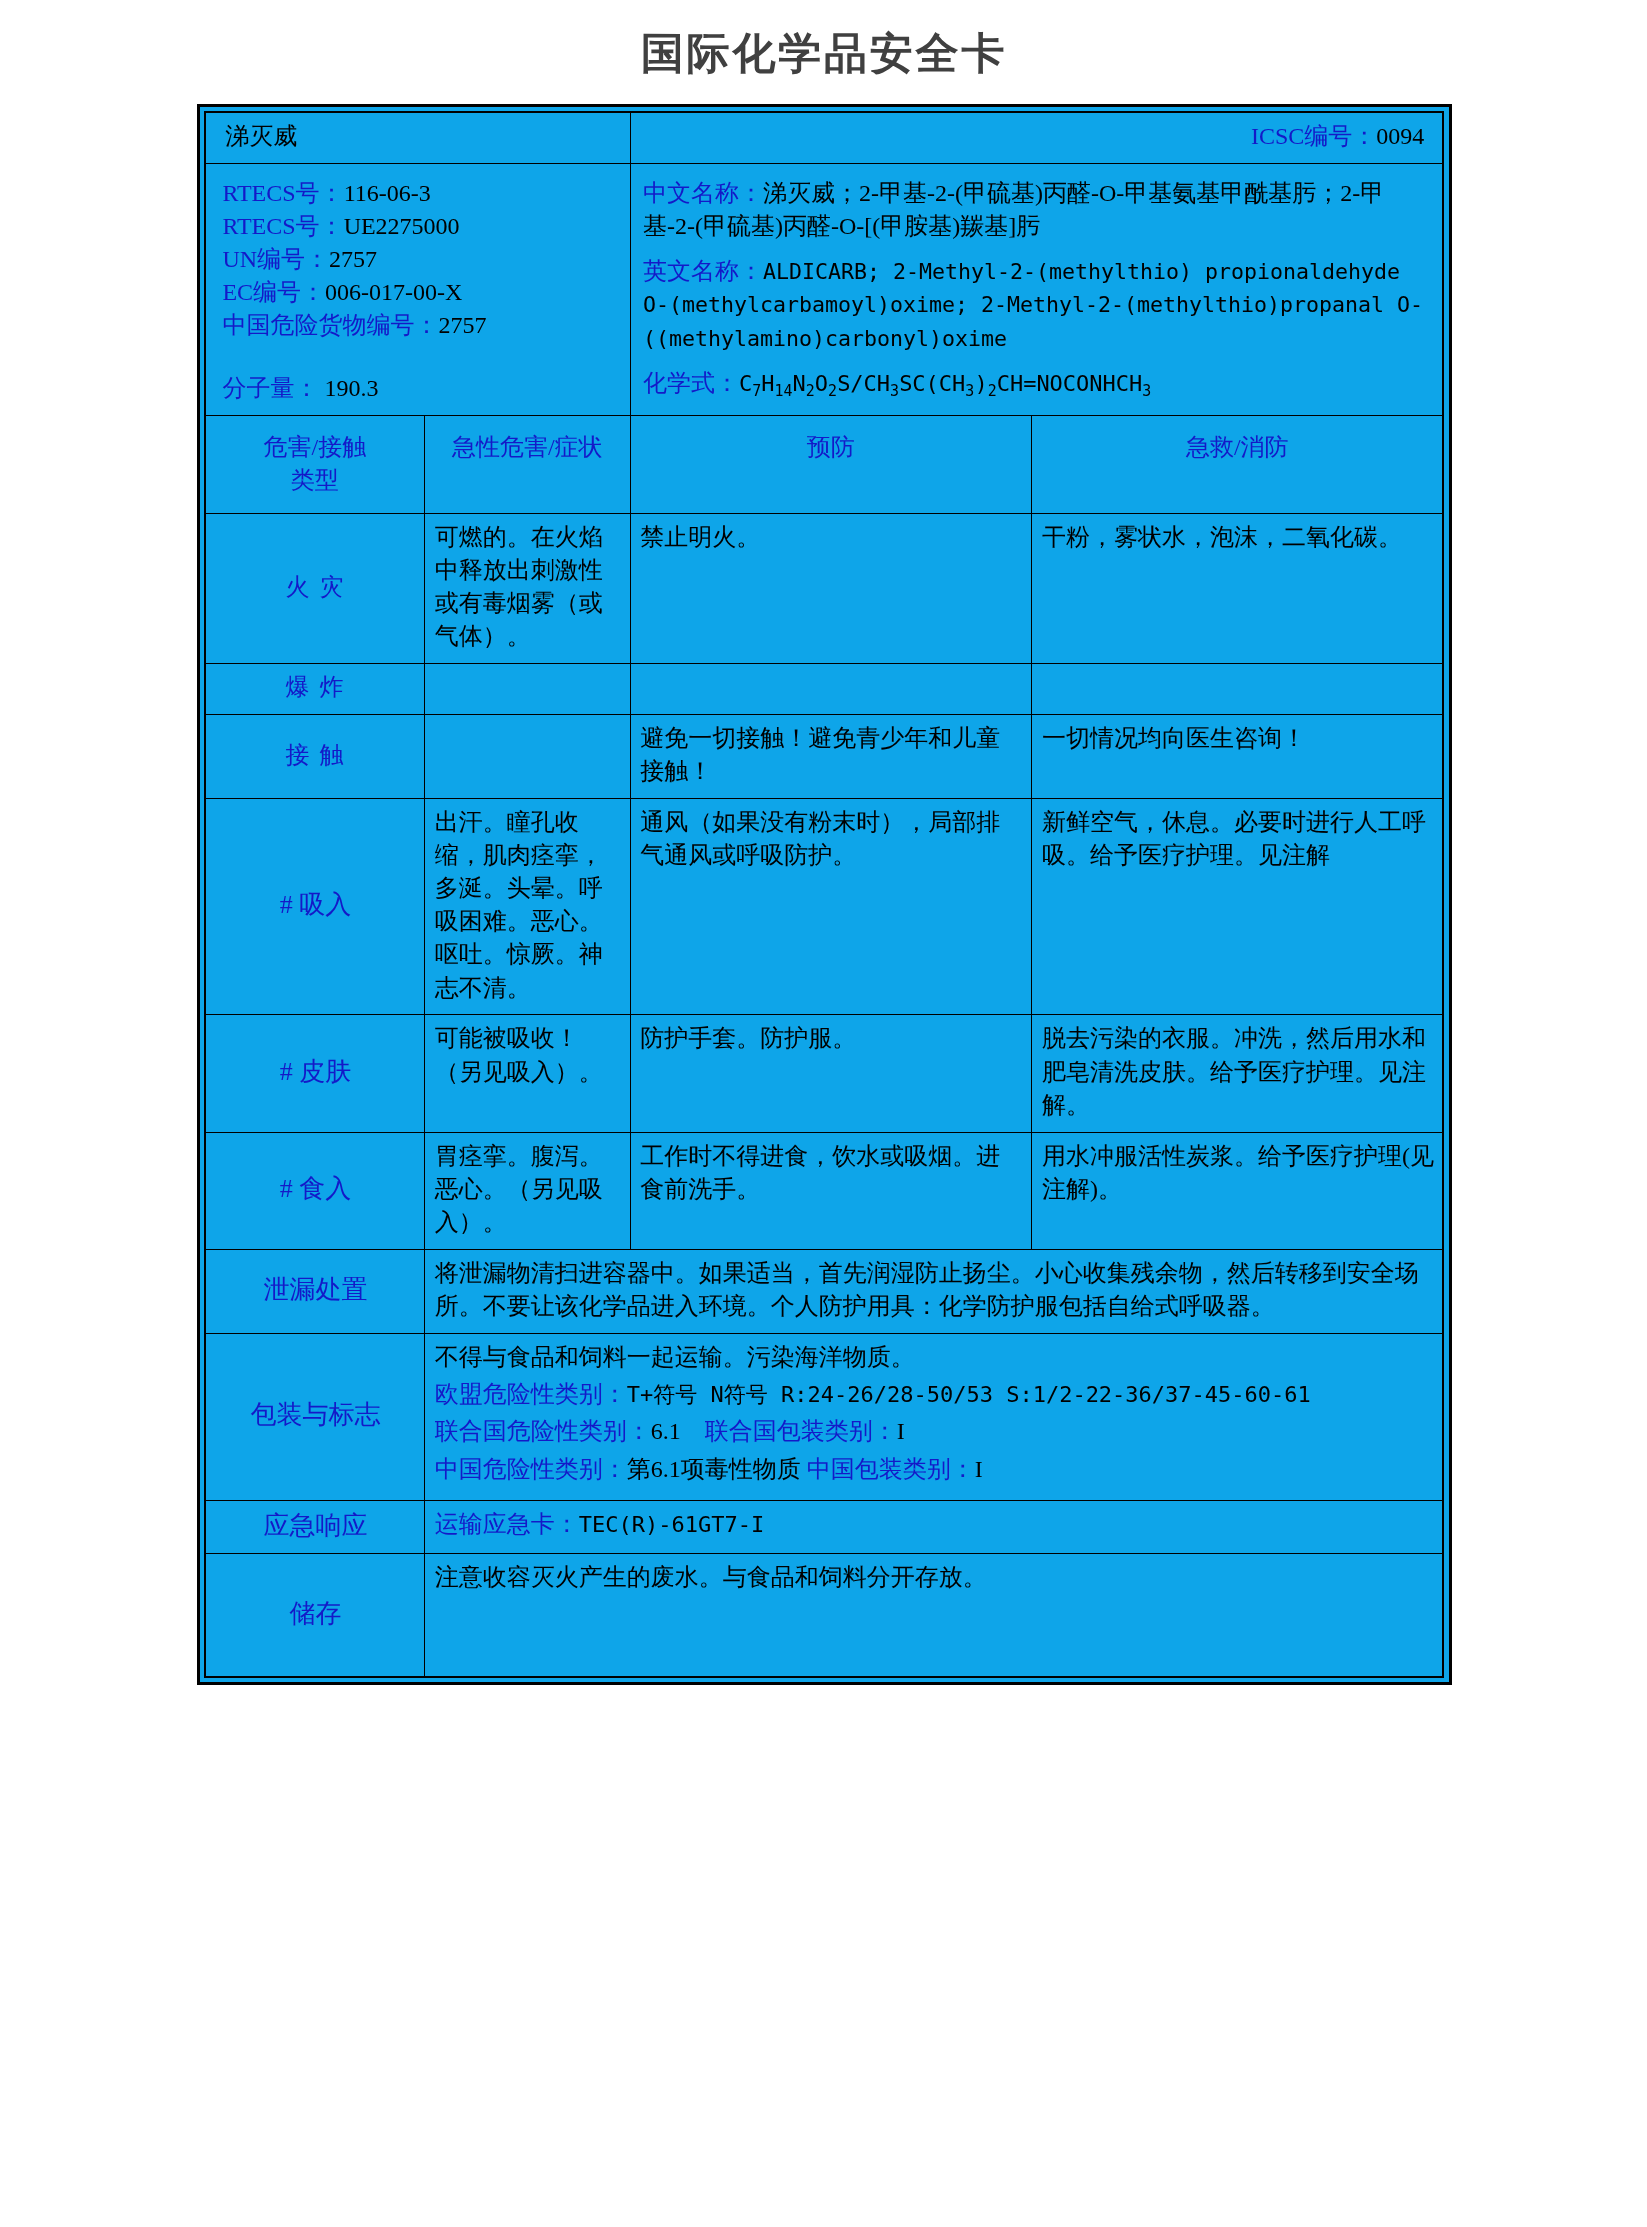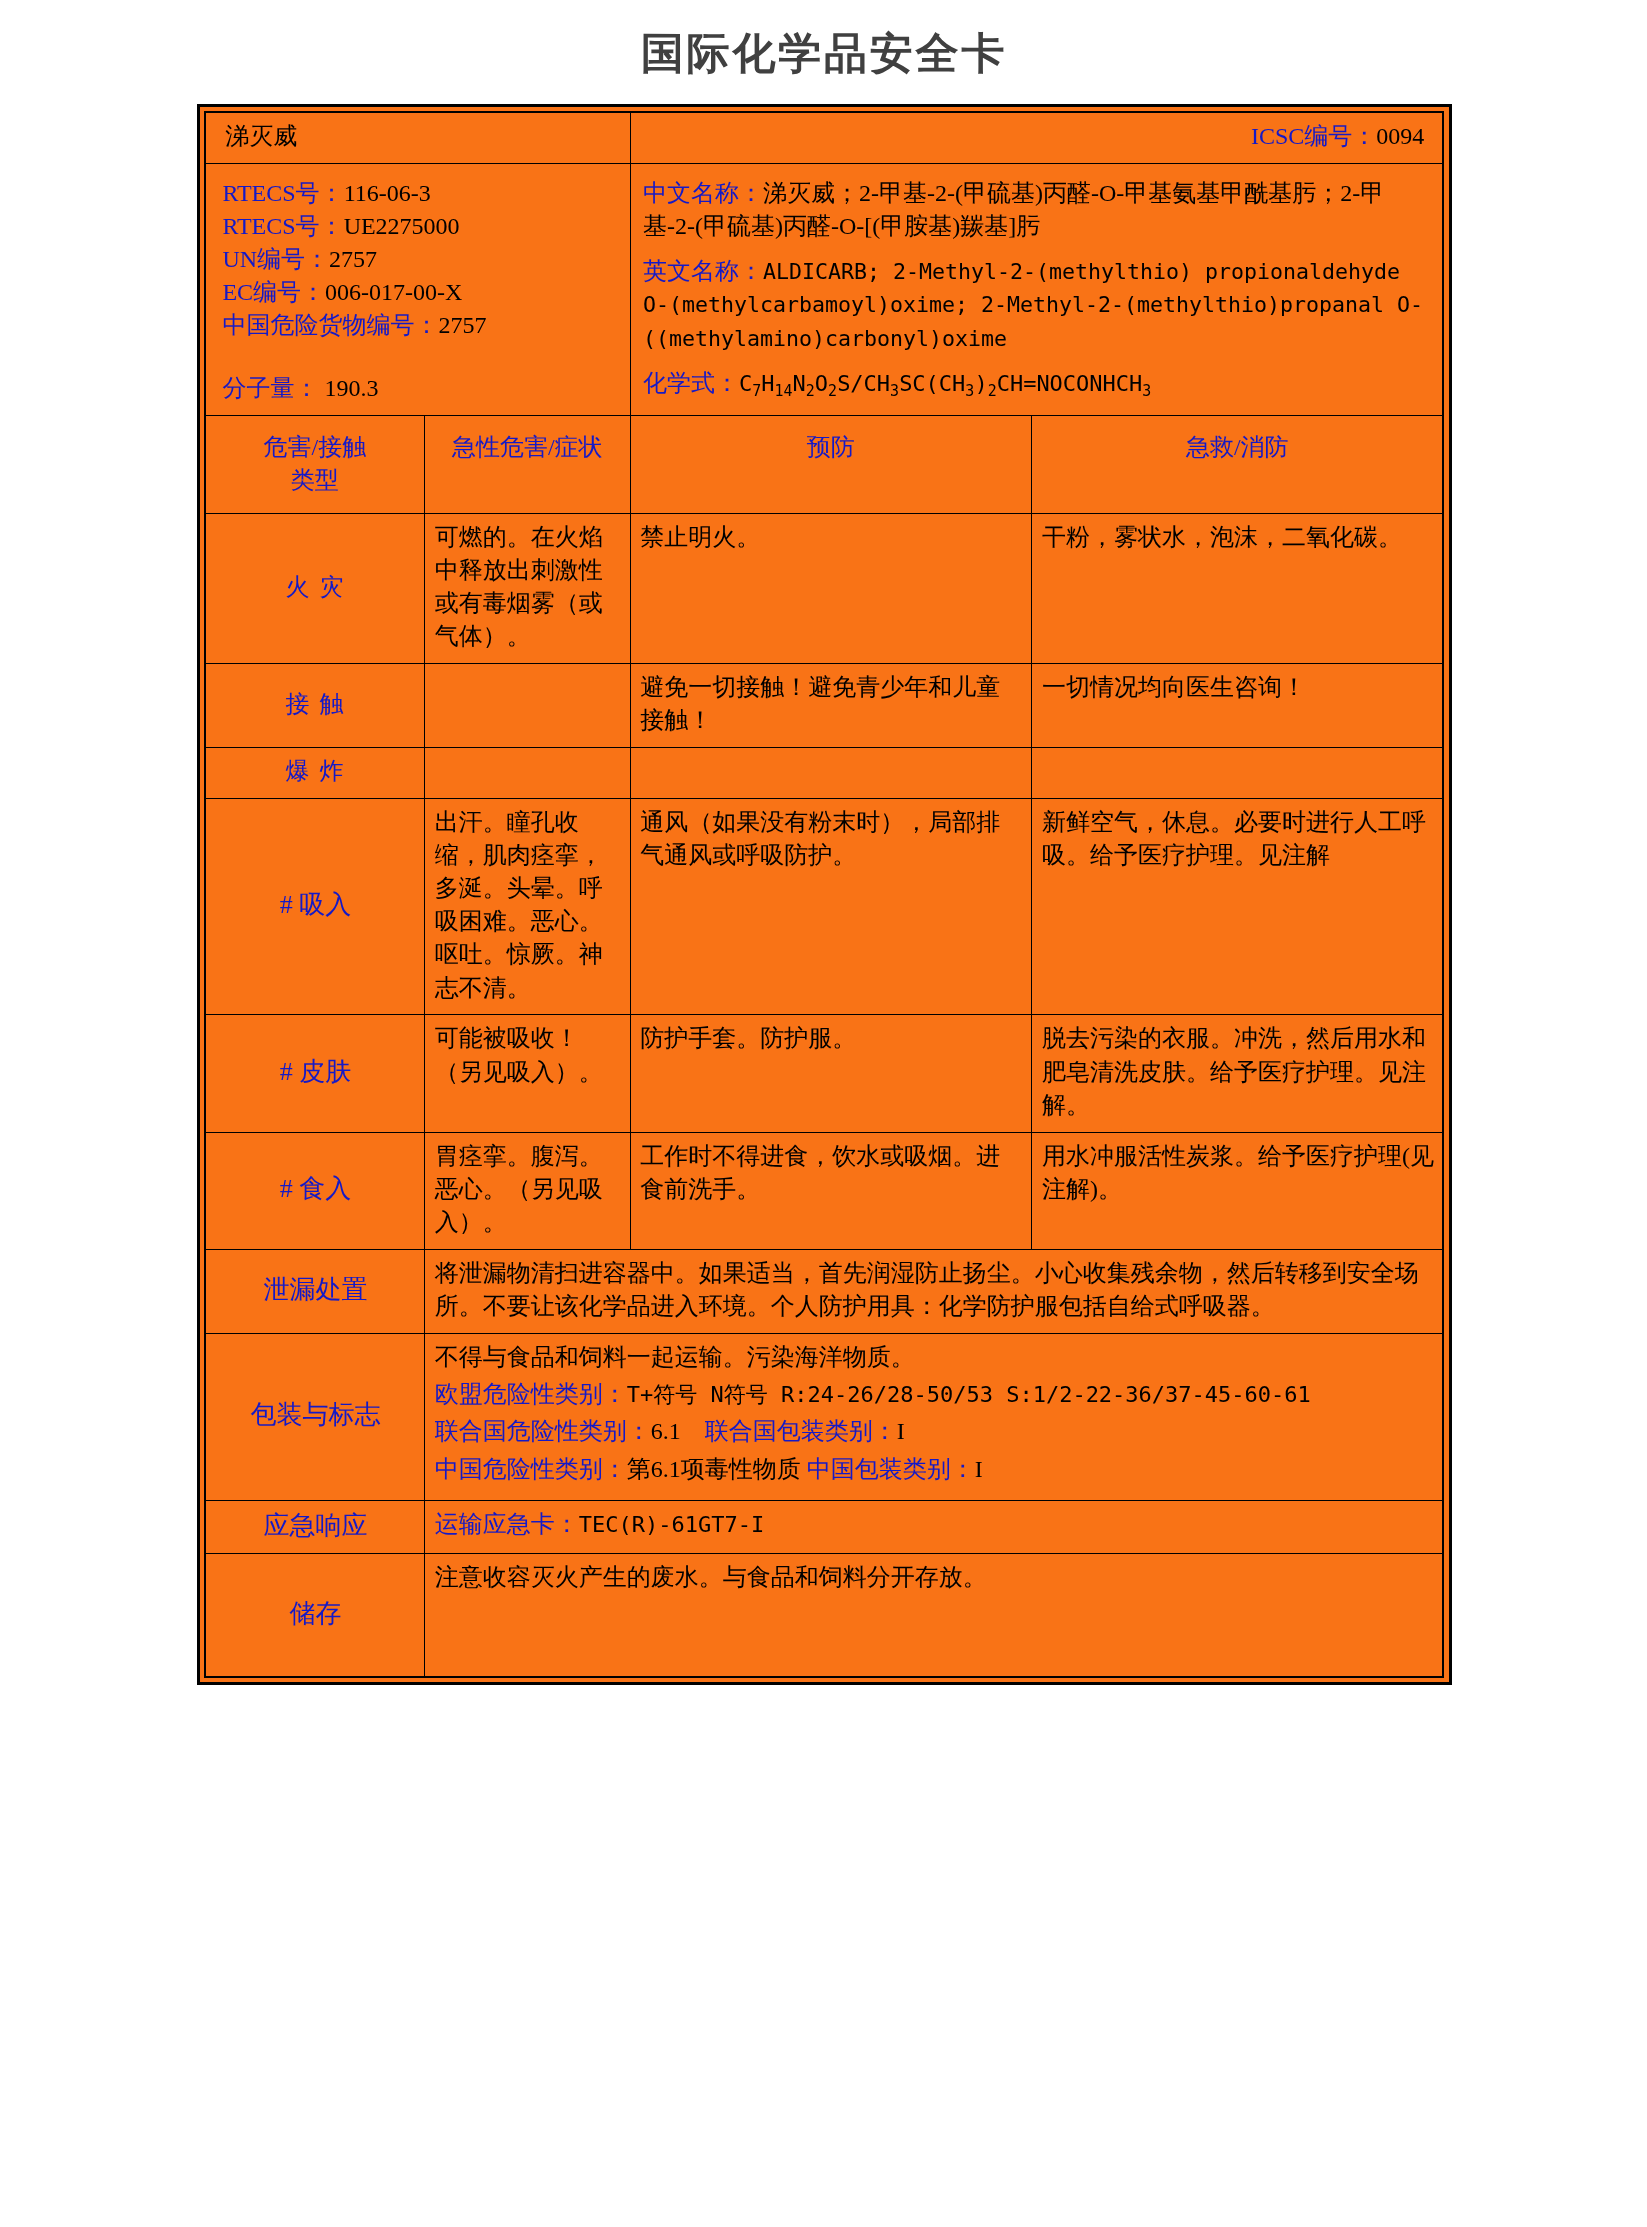--- a/index.html
+++ b/index.html
@@ -24,21 +24,21 @@
     font-weight: bold;
     font-size: 43px;
     letter-spacing: 2.8px;
     margin: 25px 0 21px 0;
   }
   .card {
     margin: 0 auto;
     width: 1255px;
     border: 3.5px solid #000;
     box-sizing: border-box;
-    background: #f97316;
+    background: #0ea5e9;
   }
   .inner {
     border: 1.4px solid #000;
     margin: 4.2px;
   }
   table.main {
     border-collapse: collapse;
     width: 100%;
     table-layout: fixed;
   }
@@ -190,31 +190,31 @@
         </tr>
 
         <tr>
           <td class="rowhead">火 灾</td>
           <td class="cell">可燃的。在火焰中释放出刺激性或有毒烟雾（或气体）。</td>
           <td class="cell">禁止明火。</td>
           <td class="cell">干粉，雾状水，泡沫，二氧化碳。</td>
         </tr>
 
         <tr>
+          <td class="rowhead">爆 炸</td>
+          <td class="cell"></td>
+          <td class="cell"></td>
+          <td class="cell"></td>
+        </tr>
+
+        <tr>
           <td class="rowhead">接 触</td>
           <td class="cell"></td>
           <td class="cell">避免一切接触！避免青少年和儿童接触！</td>
           <td class="cell">一切情况均向医生咨询！</td>
-        </tr>
-
-        <tr>
-          <td class="rowhead">爆 炸</td>
-          <td class="cell"></td>
-          <td class="cell"></td>
-          <td class="cell"></td>
         </tr>
 
         <tr>
           <td class="rowhead small"># 吸入</td>
           <td class="cell">出汗。瞳孔收缩，肌肉痉挛，多涎。头晕。呼吸困难。恶心。呕吐。惊厥。神志不清。</td>
           <td class="cell">通风（如果没有粉末时），局部排气通风或呼吸防护。</td>
           <td class="cell">新鲜空气，休息。必要时进行人工呼吸。给予医疗护理。见注解</td>
         </tr>
 
         <tr>

